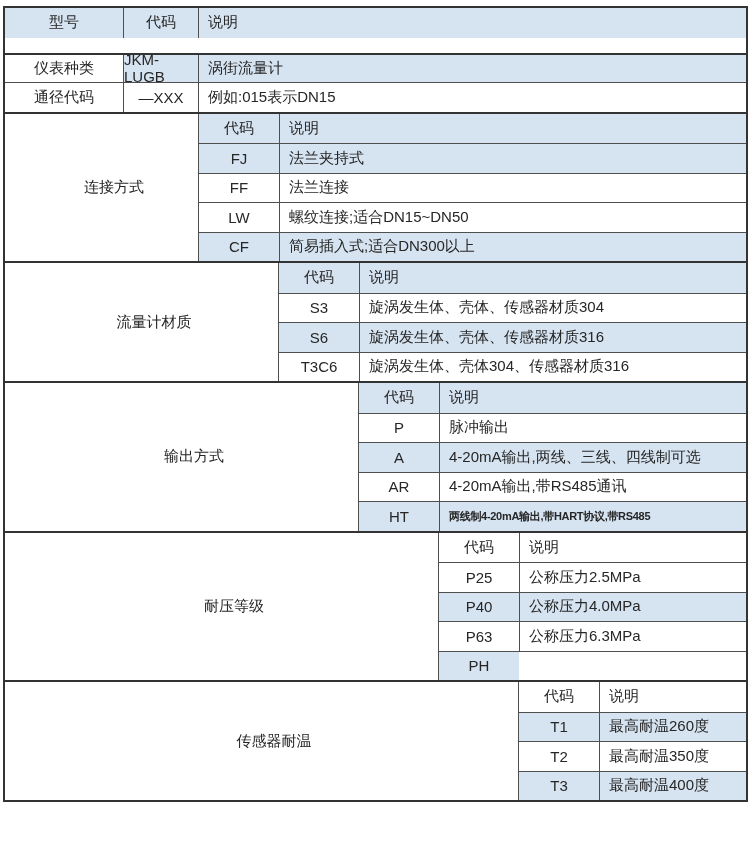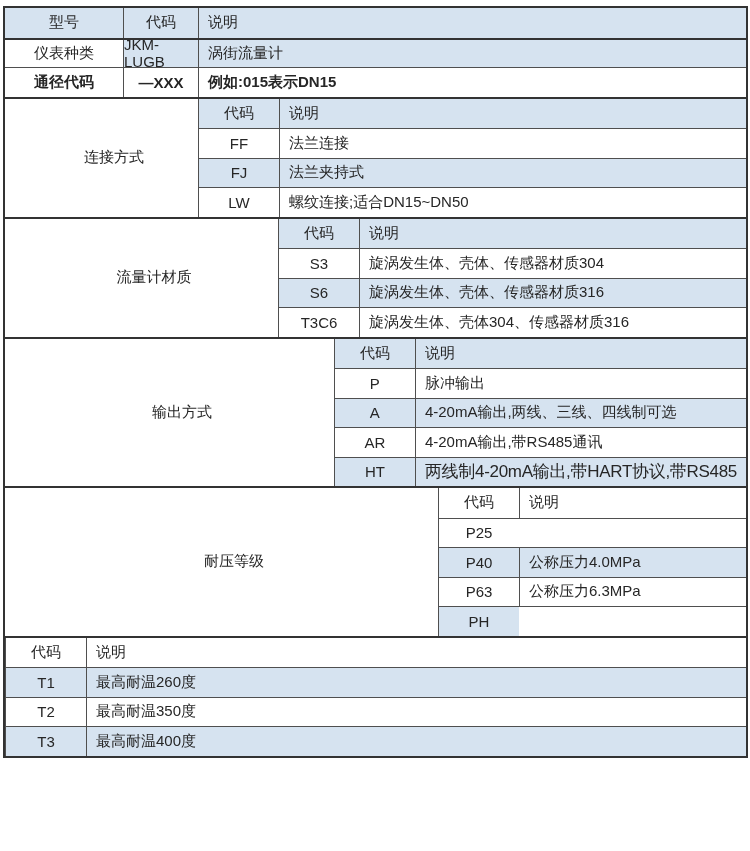--- a/index.html
+++ b/index.html
@@ -2,36 +2,36 @@
 <html lang="zh" style="--stripe: #d6e3f0; --text: #262626; --border-outer: #333333; --border-inner: #4f4f4f; --bg: #ffffff;"><head>
 <meta charset="utf-8">
 <style>
   :root{
     --stripe:#d6e3f0; --text:#262626; --border-outer:#333333; --border-inner:#4f4f4f; --bg:#ffffff;
   }
   html,body{margin:0;padding:0;background:var(--bg);}
   body{font-family:"Liberation Sans","DejaVu Sans",sans-serif;font-size:15px;color:var(--text);}
   .tbl{width:745px;margin:6px 2px 3px 3px;border:2px solid var(--border-outer);box-sizing:border-box;background:#fff;}
   .row{display:flex;height:29.5px;box-sizing:border-box;}
-  .bt1{border-top:1px solid var(--border-inner);font-weight:bold;}
-  .bt2{border-top:2px solid var(--border-outer);}
+  .bt1{border-top:1px solid var(--border-inner);}
+  .bt2{border-top:2px solid var(--border-outer);margin-top:15px;}
   .cell{display:flex;align-items:center;justify-content:center;box-sizing:border-box;height:100%;}
   .cA{width:118px;}
   .cB{width:75px;border-left:1px solid var(--border-inner);}
   .cC{flex:1;border-left:1px solid var(--border-inner);justify-content:flex-start;padding:0 9px;}
   .sec{display:flex;border-top:2px solid var(--border-outer);box-sizing:border-box;}
   .cat{display:flex;align-items:center;justify-content:center;box-sizing:border-box;background:#fff;padding-left:25px;}
   .w193{width:193px}.w273{width:273px}.w353{width:353px}.w433{width:433px}.w513{width:513px}
   .subs{flex:1;border-left:1px solid var(--border-inner);display:flex;flex-direction:column;box-sizing:border-box;}
   .srow{display:flex;height:29.5px;box-sizing:border-box;}
   .srow + .srow{border-top:1px solid var(--border-inner);}
   .code{width:80px;display:flex;align-items:center;justify-content:center;box-sizing:border-box;height:100%;}
   .desc{flex:1;border-left:1px solid var(--border-inner);display:flex;align-items:center;box-sizing:border-box;height:100%;padding:0 9px;white-space:nowrap;overflow:hidden;}
   .sh{background:var(--stripe);}
-  .small{font-size:17px;letter-spacing:-0.3px;}
+  .small{font-size:11px;letter-spacing:-0.3px;font-weight:bold;}
 </style>
 </head>
 <body>
 
 <div class="tbl">
 
   <div class="row">
     <div class="cell cA sh">型号</div>
     <div class="cell cB sh">代码</div>
     <div class="cell cC sh">说明</div>
@@ -50,30 +50,34 @@
   </div>
 
   <div class="sec">
     <div class="cat w193">连接方式</div>
     <div class="subs">
       <div class="srow">
         <div class="code sh">代码</div>
         <div class="desc sh">说明</div>
       </div>
       <div class="srow">
+        <div class="code sh">FJ</div>
+        <div class="desc sh">法兰夹持式</div>
+      </div>
+      <div class="srow">
         <div class="code">FF</div>
         <div class="desc">法兰连接</div>
       </div>
       <div class="srow">
-        <div class="code sh">FJ</div>
-        <div class="desc sh">法兰夹持式</div>
+        <div class="code">LW</div>
+        <div class="desc">螺纹连接;适合DN15~DN50</div>
       </div>
       <div class="srow">
-        <div class="code">LW</div>
-        <div class="desc">螺纹连接;适合DN15~DN50</div>
+        <div class="code sh">CF</div>
+        <div class="desc sh">简易插入式;适合DN300以上</div>
       </div>
     </div>
   </div>
 
   <div class="sec">
     <div class="cat w273">流量计材质</div>
     <div class="subs">
       <div class="srow">
         <div class="code sh">代码</div>
         <div class="desc sh">说明</div>
@@ -121,36 +125,38 @@
 
   <div class="sec">
     <div class="cat w433">耐压等级</div>
     <div class="subs">
       <div class="srow">
         <div class="code">代码</div>
         <div class="desc">说明</div>
       </div>
       <div class="srow">
         <div class="code">P25</div>
+        <div class="desc">公称压力2.5MPa</div>
       </div>
       <div class="srow">
         <div class="code sh">P40</div>
         <div class="desc sh">公称压力4.0MPa</div>
       </div>
       <div class="srow">
         <div class="code">P63</div>
         <div class="desc">公称压力6.3MPa</div>
       </div>
       <div class="srow">
         <div class="code sh">PH</div>
       </div>
     </div>
   </div>
 
   <div class="sec">
+    <div class="cat w513">传感器耐温</div>
     <div class="subs">
       <div class="srow">
         <div class="code">代码</div>
         <div class="desc">说明</div>
       </div>
       <div class="srow">
         <div class="code sh">T1</div>
         <div class="desc sh">最高耐温260度</div>
       </div>
       <div class="srow">

